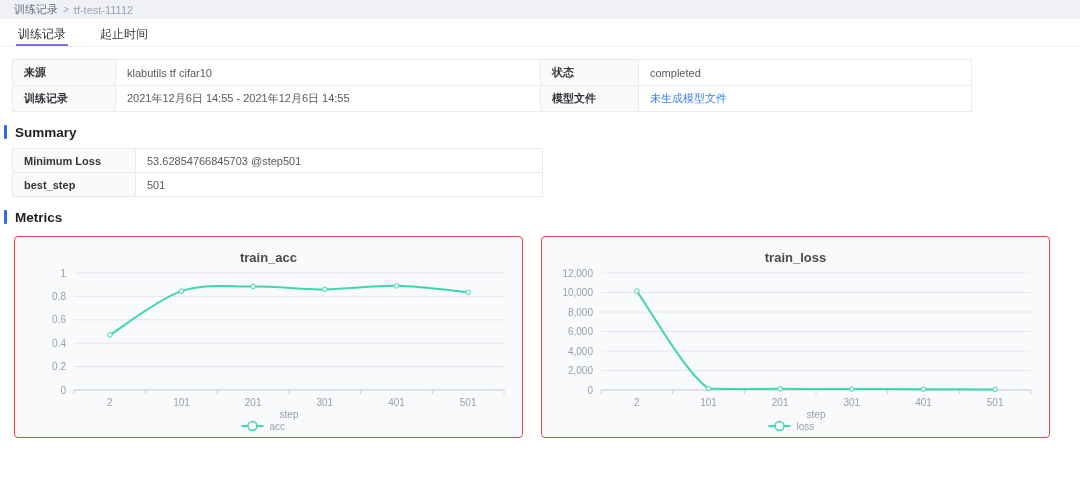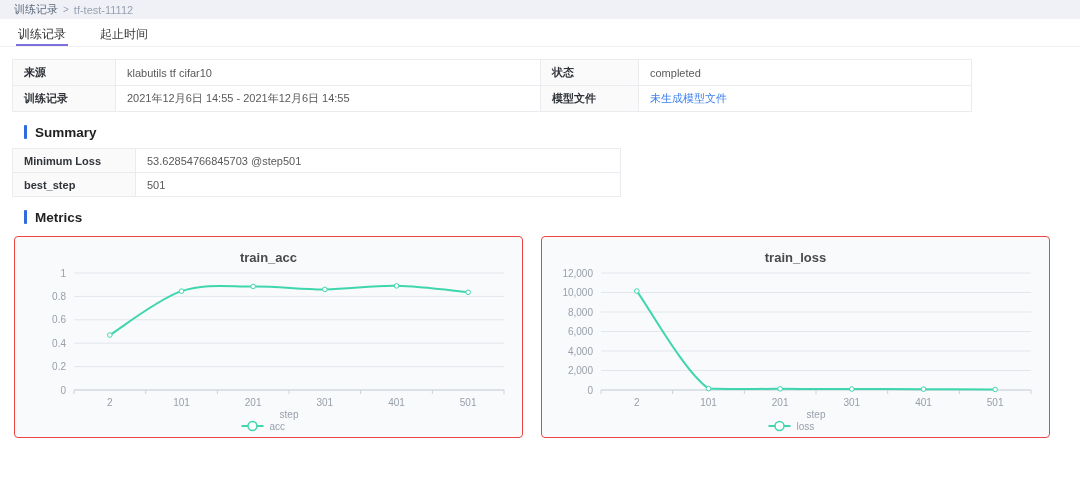--- a/index.html
+++ b/index.html
@@ -24,24 +24,24 @@
   
   table{border-collapse:collapse;font-size:11px;}
   .info-table{width:960px;margin:12px 12px 0;}
   .info-table th,.info-table td,
   .summary-table th,.summary-table td{
     border:1px solid #e9ebee;padding:5px 11px;height:24px;text-align:left;vertical-align:middle;}
   .info-table th,.summary-table th{background:#fafafa;font-weight:600;color:#30343a;}
   .info-table td,.summary-table td{color:#595959;background:#fff;}
   a.model-link{color:var(--link-blue);text-decoration:none;cursor:pointer;}
   
-  .section-title{display:flex;margin:13px 0 0 24px;}
+  .section-title{display:flex;margin:13px 0 0 4px;}
   .section-bar{width:3px;height:14px;background:var(--accent-blue);margin-right:8px;border-radius:1px;}
   .section-text{font-size:13.5px;font-weight:bold;color:#1f1f1f;}
-  .summary-table{width:609px;margin:8px 0 0 12px;}
+  .summary-table{width:531px;margin:8px 0 0 12px;}
   
   .charts-row{display:flex;gap:18px;margin:11px 14px 0;}
   .chart-card{width:509px;height:202px;background:#f9fafc;border:1px solid #ef4444;border-radius:4px;overflow:hidden;}
   .chart-card svg{display:block;}
   .chart-card .ax{font-size:10px;fill:#98a0ab;font-family:"Liberation Sans",sans-serif;}
   .chart-card .ct{font-size:13px;font-weight:bold;fill:#4a4a4a;font-family:"Liberation Sans",sans-serif;}
 </style>
 </head>
 <body>
 

